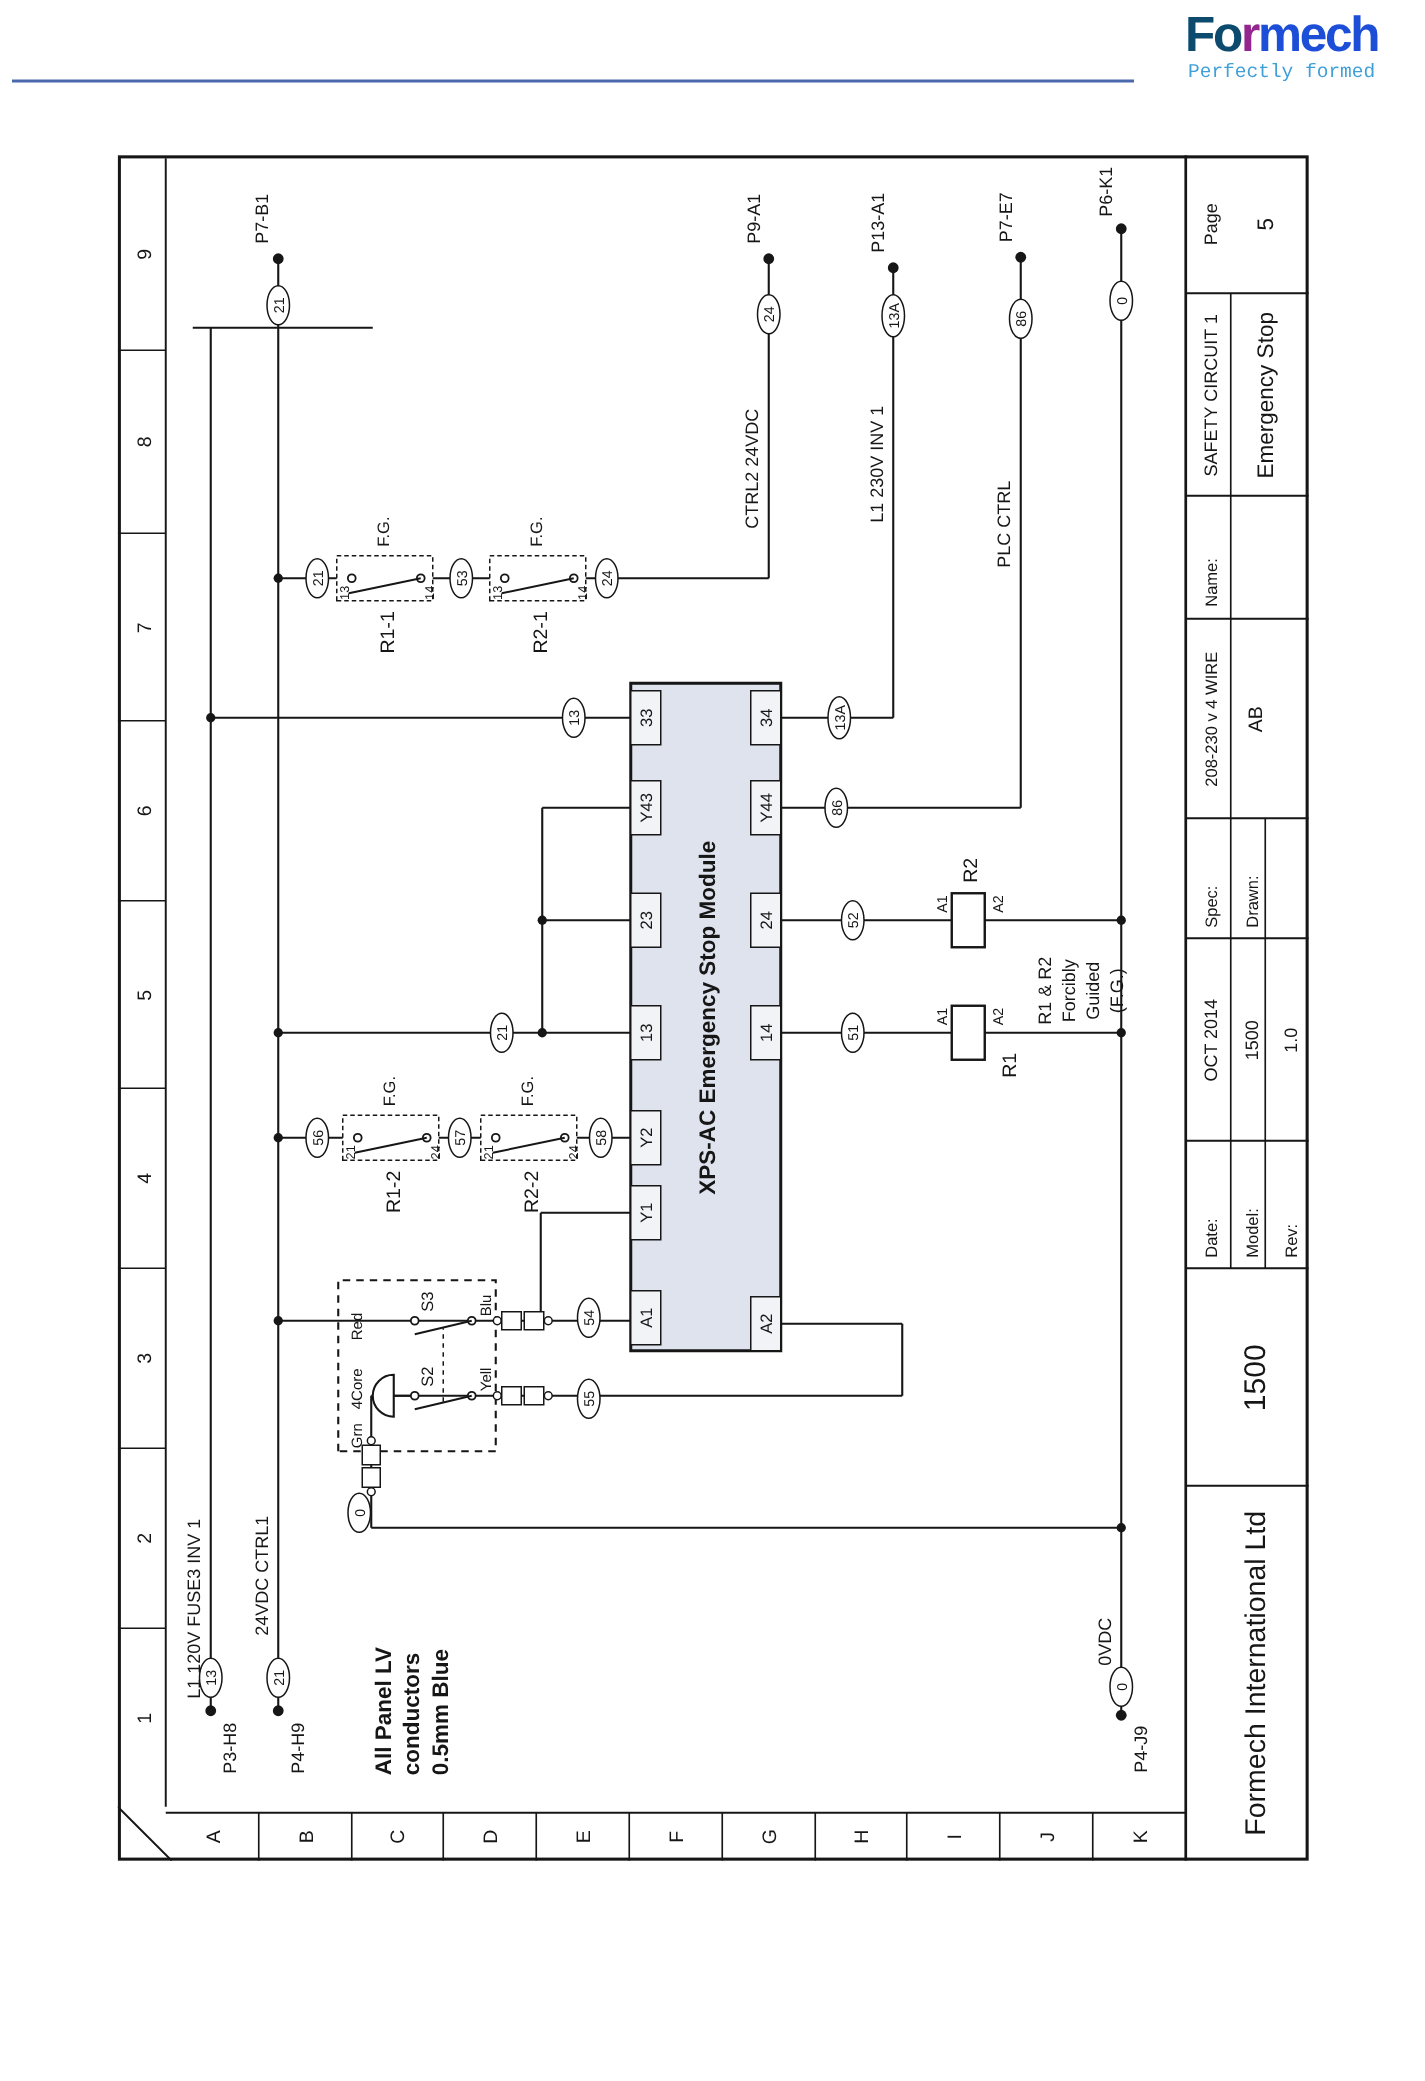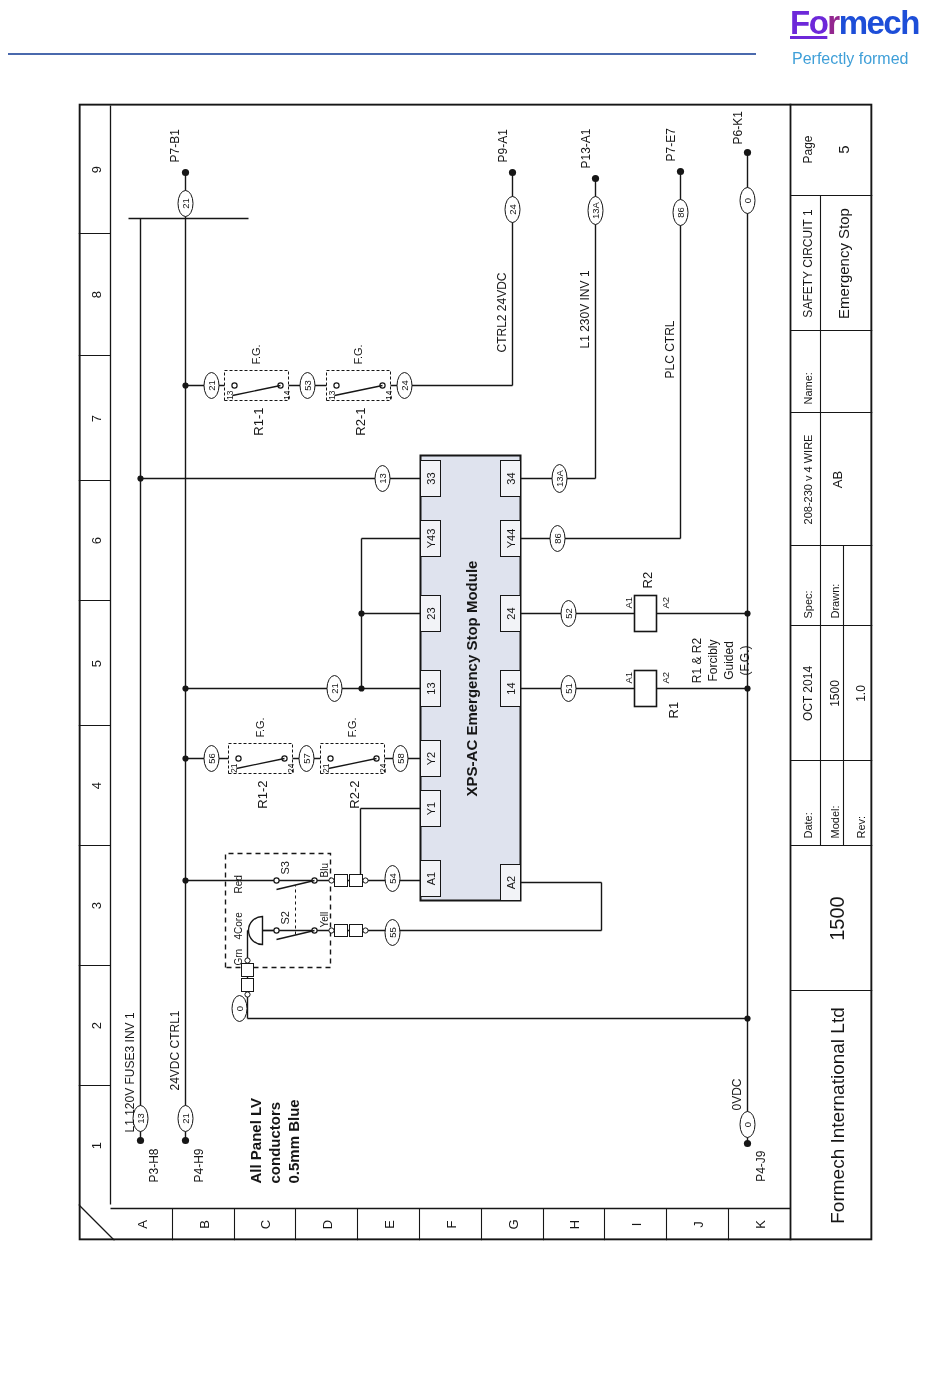--- a/index.html
+++ b/index.html
@@ -1,24 +1,24 @@
 <!DOCTYPE html>
 <html><head>
 <meta charset="utf-8">
 <style>
   html,body{margin:0;padding:0;}
   body{width:950px;height:1387px;background:#fff;position:relative;
        font-family:"Liberation Sans",sans-serif;overflow:hidden;}
   .toprule{position:absolute;left:8px;top:53px;width:748px;height:2px;background:#4a69ad;}
   .logo{position:absolute;left:790px;top:6px;width:155px;}
   .logo .brand{font-size:33px;font-weight:bold;letter-spacing:-1.5px;line-height:1;}
-  .brand .pink{color:#6d28d9;text-decoration:underline;}
+  .brand .pink{color:#0c4a6e;}
   .brand .purple{color:#93278f;}
   .brand .navy{color:#1d4ed8;}
-  .tagline{font-size:16px;color:#3f9fd8;margin-top:11px;padding-left:2px;}
+  .tagline{font-size:13px;color:#3f9fd8;margin-top:1px;padding-left:2px;font-family:Liberation Mono, monospace;}
   .schematic{position:absolute;left:-93px;top:275px;width:1137px;height:794px;
              transform:rotate(-90deg);transform-origin:50% 50%;}
   svg text{font-family:"Liberation Sans",sans-serif;fill:#161616;stroke:none;}
   .t85{font-size:8.5px;}.t95{font-size:9.5px;}.t10{font-size:10px;}
   .t11{font-size:11px;}.t12{font-size:12px;}.t13{font-size:13px;}
   .t15{font-size:15px;}.t19{font-size:19px;}.t20{font-size:20px;}
   .bold{font-weight:bold;}
 </style>
 </head>
 <body>

